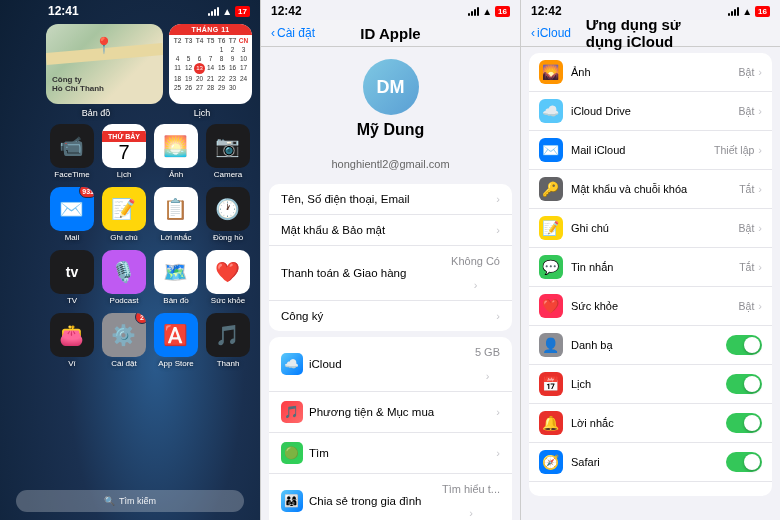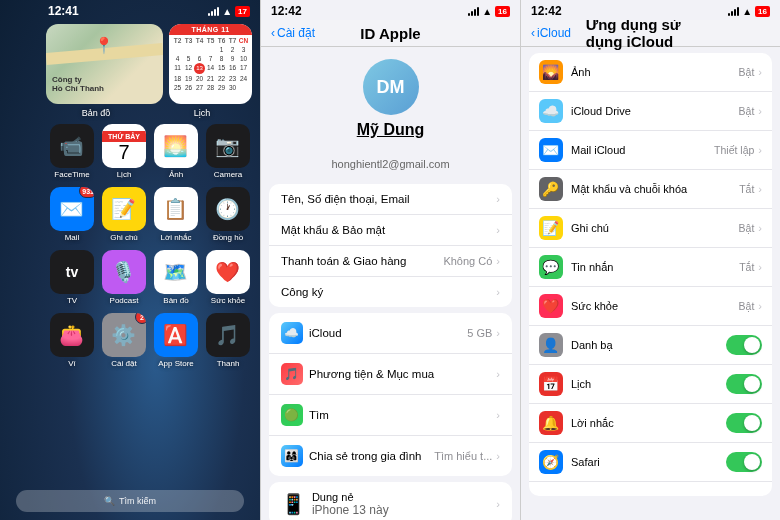--- a/index.html
+++ b/index.html
@@ -281,21 +281,20 @@
       font-size: 18px;
       color: #fff;
       font-weight: 600;
       margin-bottom: 6px;
     }
 
     .profile-name {
       font-size: 16px;
       font-weight: 600;
       color: #000;
-      text-decoration: underline;
     }
 
     .profile-email {
       font-size: 11px;
       color: #666;
       margin-top: 19px;
     }
 
     .settings-group {
       background: #fff;
@@ -316,21 +315,22 @@
 
     .settings-row:last-child { border-bottom: none; }
 
     .settings-row-left { display: flex; align-items: center; gap: 6px; }
 
     .row-value {
       color: #8e8e93;
       font-size: 11px;
       display: flex;
       align-items: center;
-      gap: 4px;
+      gap: 12px;
+      flex-direction: column;
     }
 
     .chevron {
       color: #c7c7cc;
       font-size: 11px;
     }
 
     .icloud-icon {
       width: 22px;
       height: 22px;

